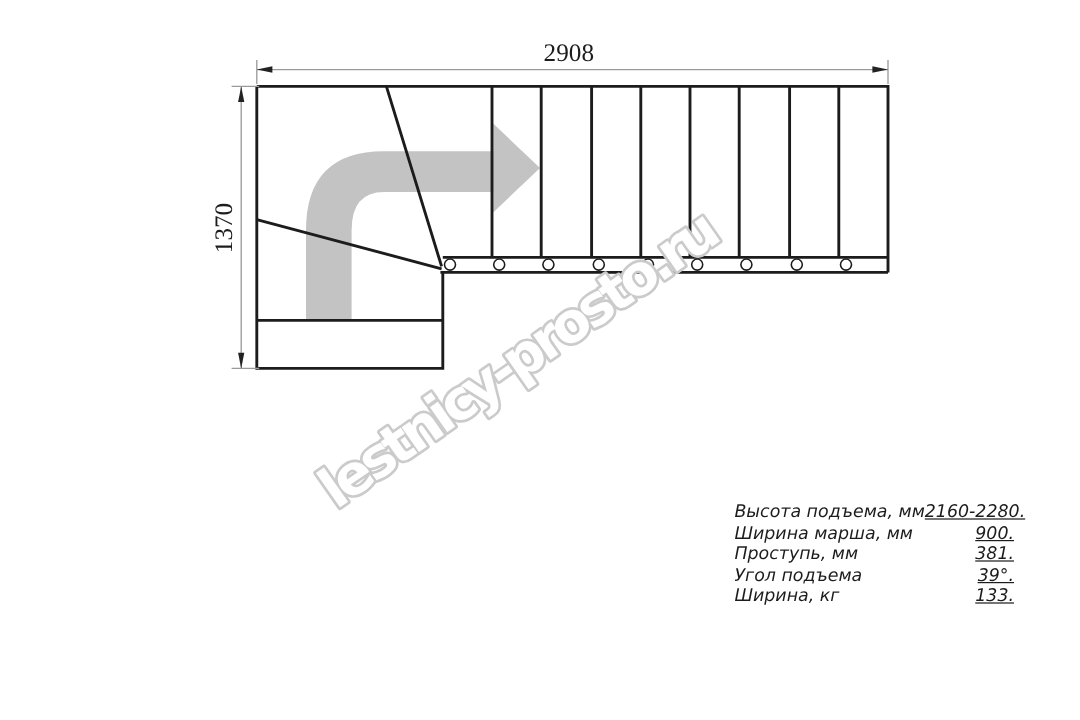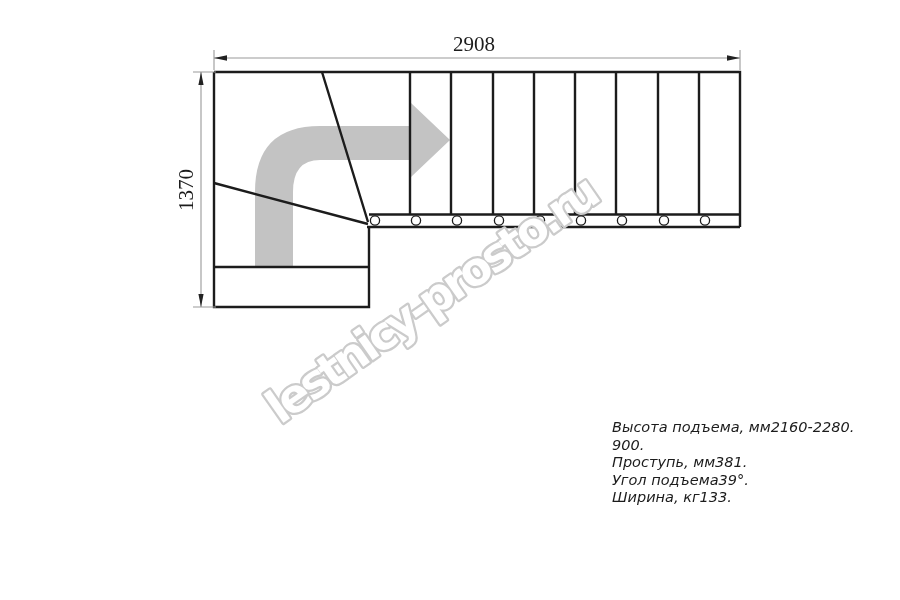--- a/index.html
+++ b/index.html
@@ -34,22 +34,22 @@
     font-family:"DejaVu Sans",sans-serif;
     font-weight:bold;font-size:46px;letter-spacing:-4px;
     fill:#ffffff;stroke:var(--watermark);stroke-width:4.5;
     paint-order:stroke;stroke-linejoin:round;
   }
   .spec-table{
     position:absolute;left:612px;top:419px;width:233px;
     font-style:italic;font-size:14.5px;line-height:17.6px;
     color:var(--ink);
   }
-  .spec-row{display:flex;white-space:nowrap;}
-  .spec-value{text-align:right;}
+  .spec-row{display:flex;justify-content:space-between;white-space:nowrap;}
+  .spec-value{text-align:right;text-decoration:underline;}
 </style>
 </head>
 <body>
 
 <div id="stage">
   <svg width="900" height="600" viewBox="0 0 900 600">
 
     <path class="flow" d="M255,267 L255,192 Q255,126 320,126 L411,126 L411,103 L450,140
              L411,177 L411,160 L320,160 Q293,160 293,192 L293,267 Z"></path>
 
@@ -90,20 +90,21 @@
 
     <text class="wm" x="440" y="313" text-anchor="middle" transform="rotate(-35 440 313)">lestnicy-prosto.ru</text>
   </svg>
 
   <div class="spec-table">
     <div class="spec-row">
       <span class="spec-label">Высота подъема, мм</span>
       <span class="spec-value">2160-2280.</span>
     </div>
     <div class="spec-row">
+      <span class="spec-label">Ширина марша, мм</span>
       <span class="spec-value">900.</span>
     </div>
     <div class="spec-row">
       <span class="spec-label">Проступь, мм</span>
       <span class="spec-value">381.</span>
     </div>
     <div class="spec-row">
       <span class="spec-label">Угол подъема</span>
       <span class="spec-value">39°.</span>
     </div>

